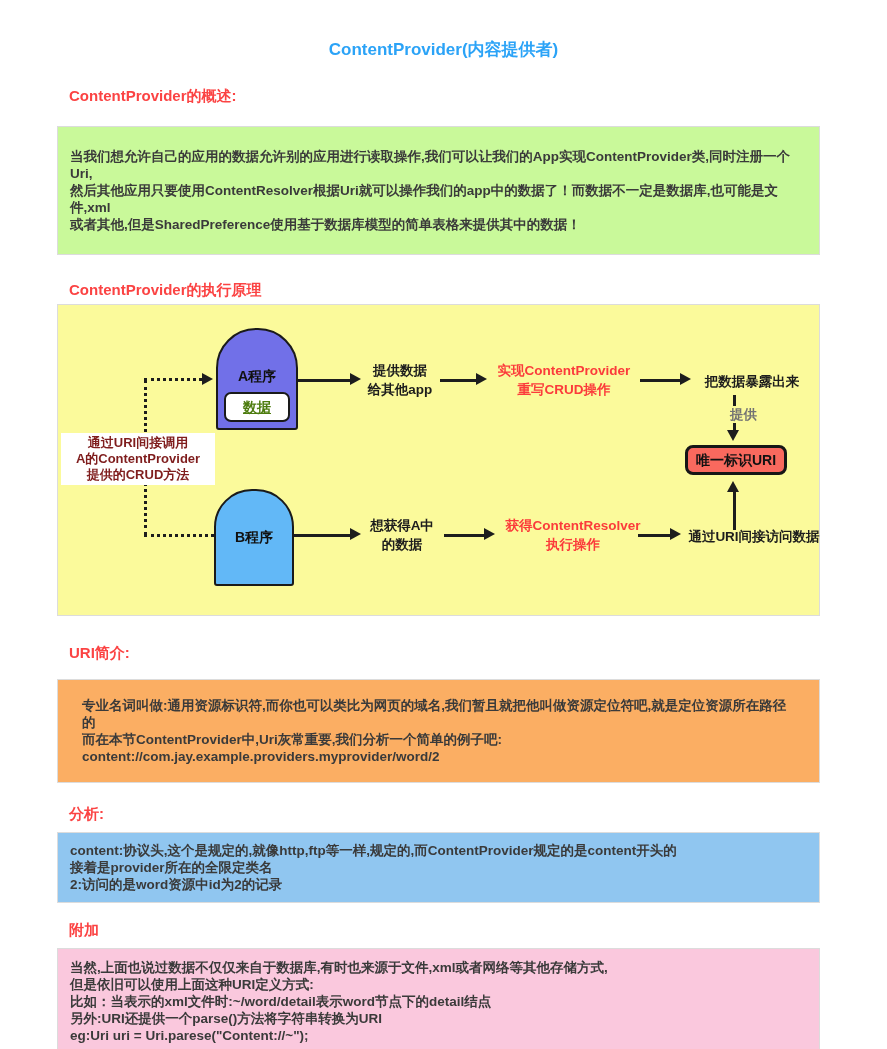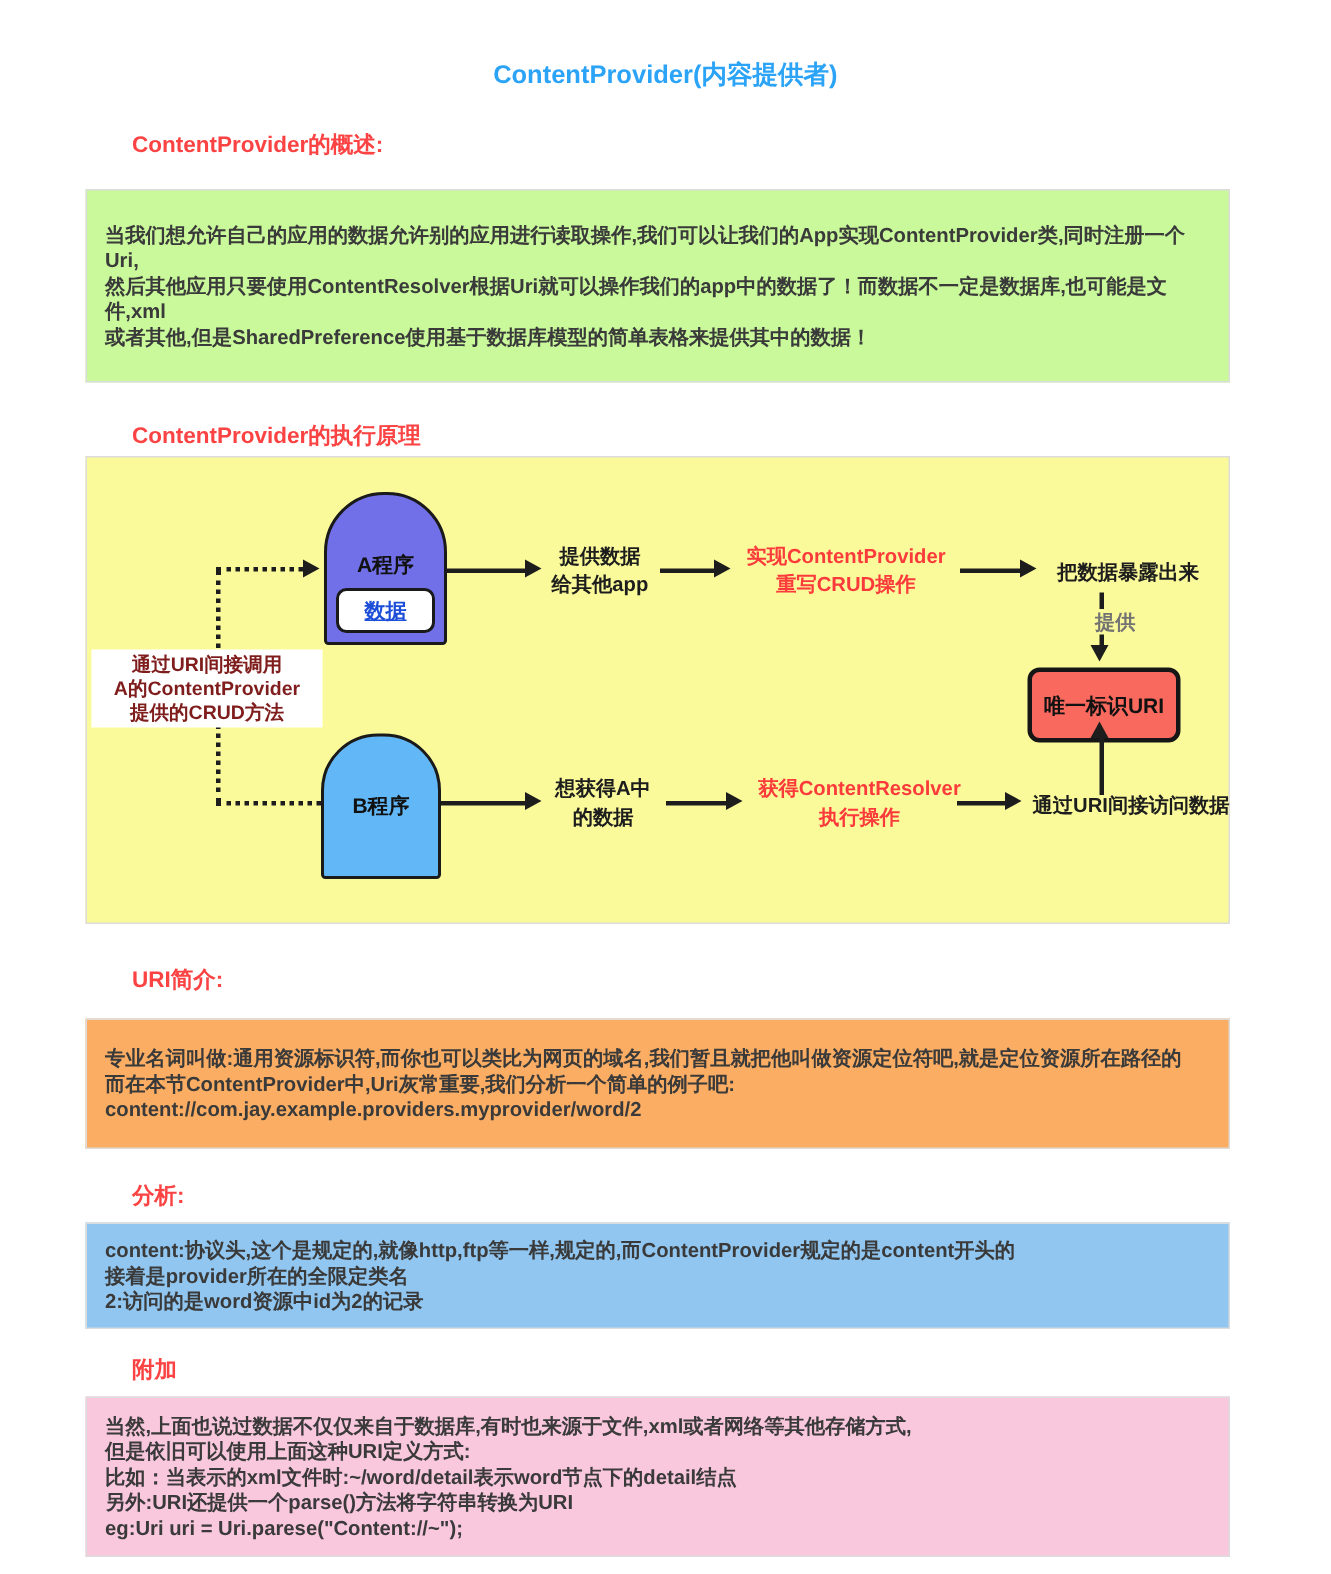--- a/index.html
+++ b/index.html
@@ -4,48 +4,48 @@
 <style>
   * { margin:0; padding:0; box-sizing:border-box; }
   body {
     background:#fff;
     font-family:"Liberation Sans","DejaVu Sans",sans-serif;
     font-weight:bold;
     color:#333;
   }
   .page { width:887px; min-height:1049px; background:#fff; padding-top:38px; position:relative; }
   .title { text-align:center; color:#2BA3F7; font-size:17px; }
-  .h { color:#FB4343; font-size:15px; margin-left:88px; }
+  .h { color:#FB4343; font-size:15px; margin-left:69px; }
   .h1 { margin-top:26px; }
   .h2 { margin-top:26px; }
   .h3 { margin-top:28px; }
   .h4 { margin-top:22px; }
   .h5 { margin-top:18px; }
   .box { margin-left:57px; width:763px; border:1px solid #dcdcdc; font-size:13.5px; line-height:17px; color:#3a3a3a; }
   .green  { margin-top:20px; background:#C9F99A; padding:21px 12px; }
-  .orange { margin-top:16px; background:#FBAE63; padding:17px 12px; }
+  .orange { margin-top:16px; background:#FBAE63; padding:17px 24px; }
   .blue   { margin-top:8px;  background:#90C6F0; padding:9px 12px; }
   .pink   { margin-top:8px;  background:#FAC8DD; padding:10px 12px; }
   .diagram { margin-top:4px; background:#FBFA9B; height:312px; position:relative; padding:0; }
   .ln    { position:absolute; height:0; border-top:3px solid #1d1d1d; }
   .vln   { position:absolute; width:0; border-left:3px solid #1d1d1d; }
   .dot-h { position:absolute; height:0; border-top:3px dotted #1d1d1d; }
   .dot-v { position:absolute; width:0; border-left:3px dotted #1d1d1d; }
   .ah-r { position:absolute; width:0; height:0; border-top:6px solid transparent; border-bottom:6px solid transparent; border-left:11px solid #1d1d1d; }
   .ah-d { position:absolute; width:0; height:0; border-left:6px solid transparent; border-right:6px solid transparent; border-top:11px solid #1d1d1d; }
   .ah-u { position:absolute; width:0; height:0; border-left:6px solid transparent; border-right:6px solid transparent; border-bottom:11px solid #1d1d1d; }
   .dlabel { position:absolute; text-align:center; font-size:13.5px; line-height:19px; color:#1d1d1d; }
   .dred { color:#FB3B3B; }
   .node { position:absolute; border:2px solid #1a1a1a; display:flex; flex-direction:column; align-items:center; }
   .node-a { left:158px; top:23px; width:82px; height:102px; background:#7170E8; border-radius:40px 40px 3px 3px; padding-top:38px; }
   .node-b { left:156px; top:184px; width:80px; height:97px; background:#62B8F7; border-radius:38px 38px 3px 3px; justify-content:center; padding:0; }
   .node-label { font-size:14px; color:#111; }
-  .data-box { margin-top:7px; width:66px; height:30px; background:#fff; border:2px solid #1a1a1a; border-radius:7px; display:flex; align-items:center; justify-content:center; font-size:14px; color:#1d4ed8;text-decoration:underline; }
+  .data-box { margin-top:7px; width:66px; height:30px; background:#fff; border:2px solid #1a1a1a; border-radius:7px; display:flex; align-items:center; justify-content:center; font-size:14px; color:#4d7c0f;text-decoration:underline; }
   .crud-note { position:absolute; left:3px; top:128px; width:154px; background:#fff; color:#7f1d1d; font-size:13px; line-height:16px; text-align:center; padding:2px 0; }
-  .uri-node { position:absolute; left:627px; top:140px; width:102px; height:50px; background:#F9695E; border:3px solid #161616; border-radius:8px; display:flex; align-items:center; justify-content:center; font-size:14px; color:#111; }
+  .uri-node { position:absolute; left:627px; top:140px; width:102px; height:30px; background:#F9695E; border:3px solid #161616; border-radius:8px; display:flex; align-items:center; justify-content:center; font-size:14px; color:#111; }
   .tiqi { position:absolute; left:655px; top:101px; width:44px; text-align:right; background:#FBFA9B; font-size:13.5px; color:#737373; }
 </style>
 </head>
 <body>
 
 <div class="page">
 
   <div class="title">ContentProvider(内容提供者)</div>
 
   <div class="h h1">ContentProvider的概述:</div>

